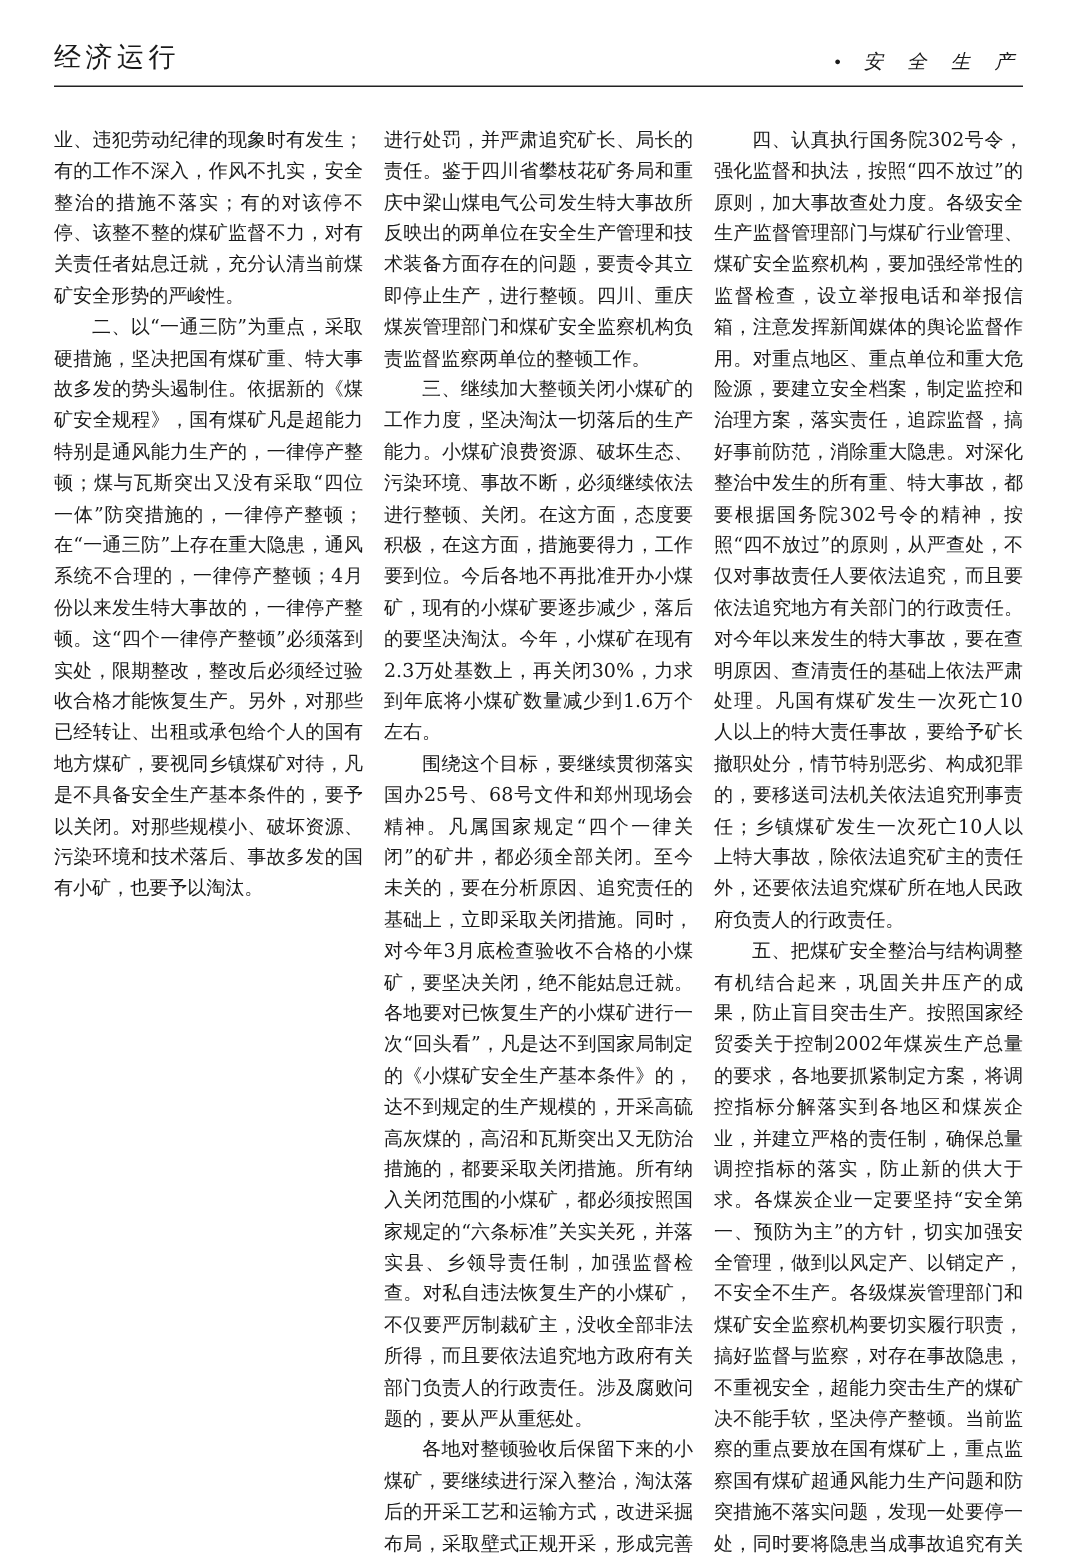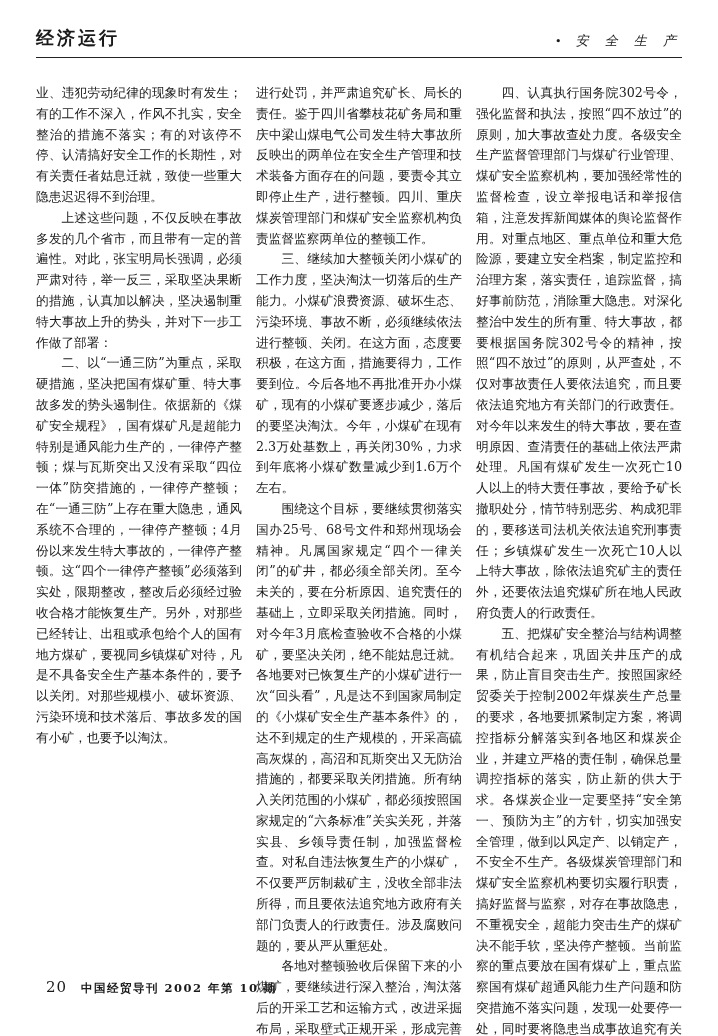--- a/index.html
+++ b/index.html
@@ -10,21 +10,21 @@
     font-family:"DejaVu Serif", serif;
     position:relative;
     overflow:hidden;
   }
   .page{position:absolute;inset:0;padding:0 36px;box-sizing:border-box;}
   .header{
     display:flex;justify-content:space-between;align-items:flex-end;
     padding-top:26px;padding-bottom:7px;
     border-bottom:1.5px solid #222;
   }
-  .section-title{font-size:18px;letter-spacing:3px;font-weight:700;}
+  .section-title{font-size:18px;letter-spacing:3px;font-weight:400;}
   .category{font-size:13px;font-style:italic;letter-spacing:6px;display:flex;align-items:center;}
   .category .bullet{font-style:normal;font-size:11px;margin-right:14px;letter-spacing:0;}
   .columns{display:flex;gap:14px;margin-top:25px;}
   .col{width:206px;font-size:12.7px;line-height:20.8px;text-align:justify;text-justify:inter-ideograph;}
   p.para{margin:0;}
   p.indent{text-indent:2em;}
   p.jlast{text-align-last:justify;}
   .footer{
     position:absolute;left:46px;bottom:40px;
     display:flex;align-items:baseline;gap:14px;
@@ -40,34 +40,29 @@
   <div class="header">
     <div class="section-title">经济运行</div>
     <div class="category">
       <span class="bullet">•</span>
       <span>安 全 生 产</span>
     </div>
   </div>
 
   <div class="columns">
     <div class="col">
-        <p class="para">业、违犯劳动纪律的现象时有发生；有的工作不深入，作风不扎实，安全整治的措施不落实；有的对该停不停、认清搞好安全工作的长期性，对有关责任者姑息迁就，致使一些重大隐患迟迟得不到治理。</p>
-        <p class="para indent">上述这些问题，不仅反映在事故多发的几个省市，而且带有一定的普遍性。对此，张宝明局长强调，必须严肃对待，举一反三，采取坚决果断的措施，认真加以解决，坚决遏制重特大事故上升的势头，并对下一步工作做了部署：</p>
+        <p class="para">业、违犯劳动纪律的现象时有发生；有的工作不深入，作风不扎实，安全整治的措施不落实；有的对该停不停、该整不整的煤矿监督不力，对有关责任者姑息迁就，充分认清当前煤矿安全形势的严峻性。</p>
         <p class="para indent">二、以“一通三防”为重点，采取硬措施，坚决把国有煤矿重、特大事故多发的势头遏制住。依据新的《煤矿安全规程》，国有煤矿凡是超能力特别是通风能力生产的，一律停产整顿；煤与瓦斯突出又没有采取“四位一体”防突措施的，一律停产整顿；在“一通三防”上存在重大隐患，通风系统不合理的，一律停产整顿；4月份以来发生特大事故的，一律停产整顿。这“四个一律停产整顿”必须落到实处，限期整改，整改后必须经过验收合格才能恢复生产。另外，对那些已经转让、出租或承包给个人的国有地方煤矿，要视同乡镇煤矿对待，凡是不具备安全生产基本条件的，要予以关闭。对那些规模小、破坏资源、污染环境和技术落后、事故多发的国有小矿，也要予以淘汰。</p>
       </div>
     <div class="col">
         <p class="para">进行处罚，并严肃追究矿长、局长的责任。鉴于四川省攀枝花矿务局和重庆中梁山煤电气公司发生特大事故所反映出的两单位在安全生产管理和技术装备方面存在的问题，要责令其立即停止生产，进行整顿。四川、重庆煤炭管理部门和煤矿安全监察机构负责监督监察两单位的整顿工作。</p>
         <p class="para indent">三、继续加大整顿关闭小煤矿的工作力度，坚决淘汰一切落后的生产能力。小煤矿浪费资源、破坏生态、污染环境、事故不断，必须继续依法进行整顿、关闭。在这方面，态度要积极，在这方面，措施要得力，工作要到位。今后各地不再批准开办小煤矿，现有的小煤矿要逐步减少，落后的要坚决淘汰。今年，小煤矿在现有2.3万处基数上，再关闭30%，力求到年底将小煤矿数量减少到1.6万个左右。</p>
         <p class="para indent">围绕这个目标，要继续贯彻落实国办25号、68号文件和郑州现场会精神。凡属国家规定“四个一律关闭”的矿井，都必须全部关闭。至今未关的，要在分析原因、追究责任的基础上，立即采取关闭措施。同时，对今年3月底检查验收不合格的小煤矿，要坚决关闭，绝不能姑息迁就。各地要对已恢复生产的小煤矿进行一次“回头看”，凡是达不到国家局制定的《小煤矿安全生产基本条件》的，达不到规定的生产规模的，开采高硫高灰煤的，高沼和瓦斯突出又无防治措施的，都要采取关闭措施。所有纳入关闭范围的小煤矿，都必须按照国家规定的“六条标准”关实关死，并落实县、乡领导责任制，加强监督检查。对私自违法恢复生产的小煤矿，不仅要严厉制裁矿主，没收全部非法所得，而且要依法追究地方政府有关部门负责人的行政责任。涉及腐败问题的，要从严从重惩处。</p>
         <p class="para indent jlast">各地对整顿验收后保留下来的小煤矿，要继续进行深入整治，淘汰落后的开采工艺和运输方式，改进采掘布局，采取壁式正规开采，形成完善的通风系统；井下严禁使用非防爆机动车和畜力运输，严禁使用非防爆设备。针对目前小煤矿矿长普遍缺乏安全生产知识、管理素质低下的实际问题，今年要对整治验收合格的小煤矿矿长进行安全培训，经培训考试合格的，重新核发</p>
       </div>
     <div class="col">
         <p class="para indent">四、认真执行国务院302号令，强化监督和执法，按照“四不放过”的原则，加大事故查处力度。各级安全生产监督管理部门与煤矿行业管理、煤矿安全监察机构，要加强经常性的监督检查，设立举报电话和举报信箱，注意发挥新闻媒体的舆论监督作用。对重点地区、重点单位和重大危险源，要建立安全档案，制定监控和治理方案，落实责任，追踪监督，搞好事前防范，消除重大隐患。对深化整治中发生的所有重、特大事故，都要根据国务院302号令的精神，按照“四不放过”的原则，从严查处，不仅对事故责任人要依法追究，而且要依法追究地方有关部门的行政责任。对今年以来发生的特大事故，要在查明原因、查清责任的基础上依法严肃处理。凡国有煤矿发生一次死亡10人以上的特大责任事故，要给予矿长撤职处分，情节特别恶劣、构成犯罪的，要移送司法机关依法追究刑事责任；乡镇煤矿发生一次死亡10人以上特大事故，除依法追究矿主的责任外，还要依法追究煤矿所在地人民政府负责人的行政责任。</p>
         <p class="para indent">五、把煤矿安全整治与结构调整有机结合起来，巩固关井压产的成果，防止盲目突击生产。按照国家经贸委关于控制2002年煤炭生产总量的要求，各地要抓紧制定方案，将调控指标分解落实到各地区和煤炭企业，并建立严格的责任制，确保总量调控指标的落实，防止新的供大于求。各煤炭企业一定要坚持“安全第一、预防为主”的方针，切实加强安全管理，做到以风定产、以销定产，不安全不生产。各级煤炭管理部门和煤矿安全监察机构要切实履行职责，搞好监督与监察，对存在事故隐患，不重视安全，超能力突击生产的煤矿决不能手软，坚决停产整顿。当前监察的重点要放在国有煤矿上，重点监察国有煤矿超通风能力生产问题和防突措施不落实问题，发现一处要停一处，同时要将隐患当成事故追究有关领导人员的责任。■</p>
       </div>
   </div>
 
-  <div class="footer">
-    <span class="page-num">20</span>
-    <span class="journal">中国经贸导刊 2002 年第 10 期</span>
-  </div>
 
 </div>
 
 </body></html>

